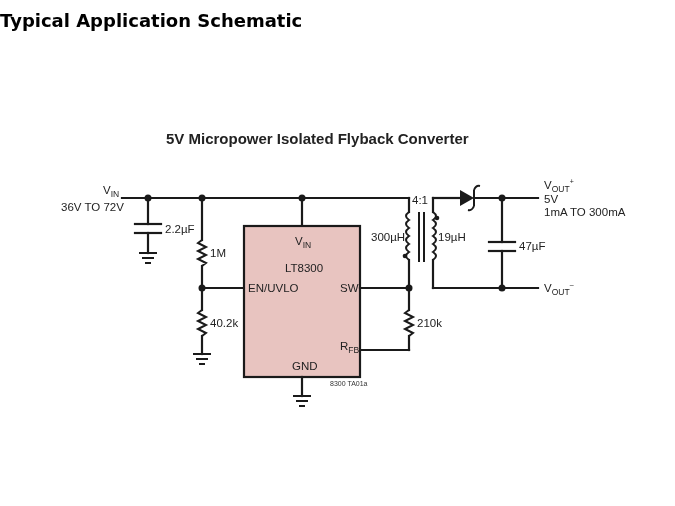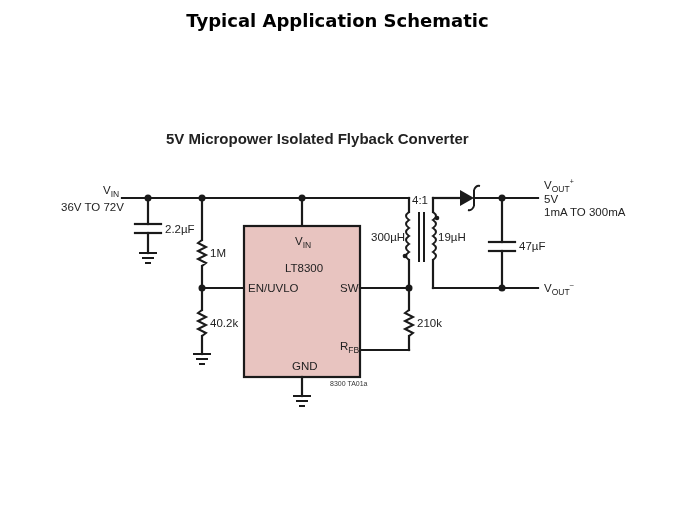--- a/index.html
+++ b/index.html
@@ -1,18 +1,18 @@
 <!DOCTYPE html>
 <html><head>
   <meta charset="utf-8">
   <style>
     html, body { margin: 0; padding: 0; background: #ffffff; }
     body { width: 675px; height: 506px; position: relative; overflow: hidden; }
     .slide-title {
-      position: absolute; left: 0; top: 10px; width: 675px; text-align: center;
+      position: absolute; left: 0; top: 10px; width: 675px; text-align: left;
       font-family: "DejaVu Sans", sans-serif; font-weight: bold; font-size: 18px; color: #000;
       letter-spacing: 0px;
     }
     svg { position: absolute; left: 0; top: 0; }
     .wire { stroke: #1a1a1a; stroke-width: 2.2; fill: none; stroke-linecap: square; }
     .thin { stroke: #1a1a1a; stroke-width: 2; fill: none; }
     .dot { fill: #1a1a1a; }
     .lbl { font-family: "Liberation Sans", sans-serif; font-size: 11.5px; fill: #222; }
     .lbl-sm { font-family: "Liberation Sans", sans-serif; font-size: 7px; fill: #333; }
     .lbl-sub { font-size: 8.5px; }

